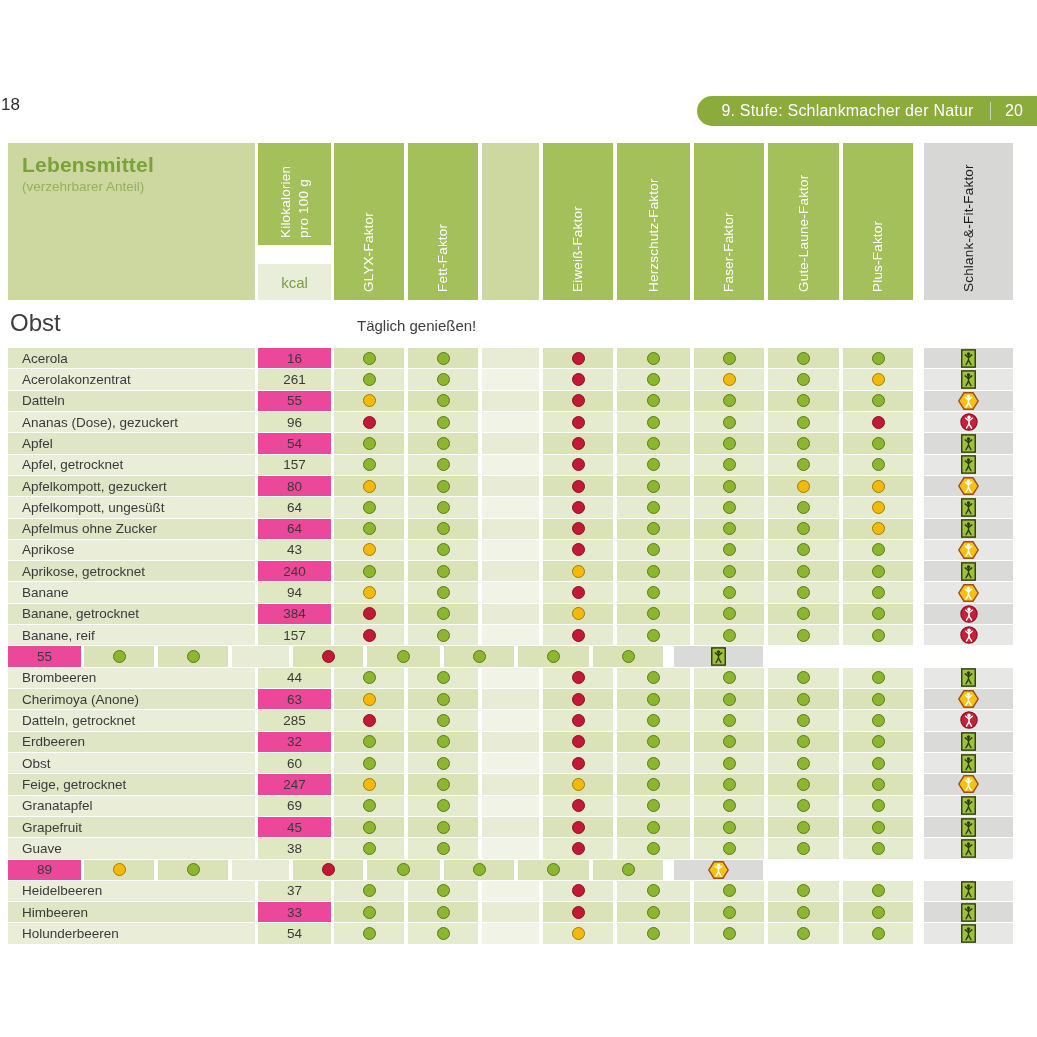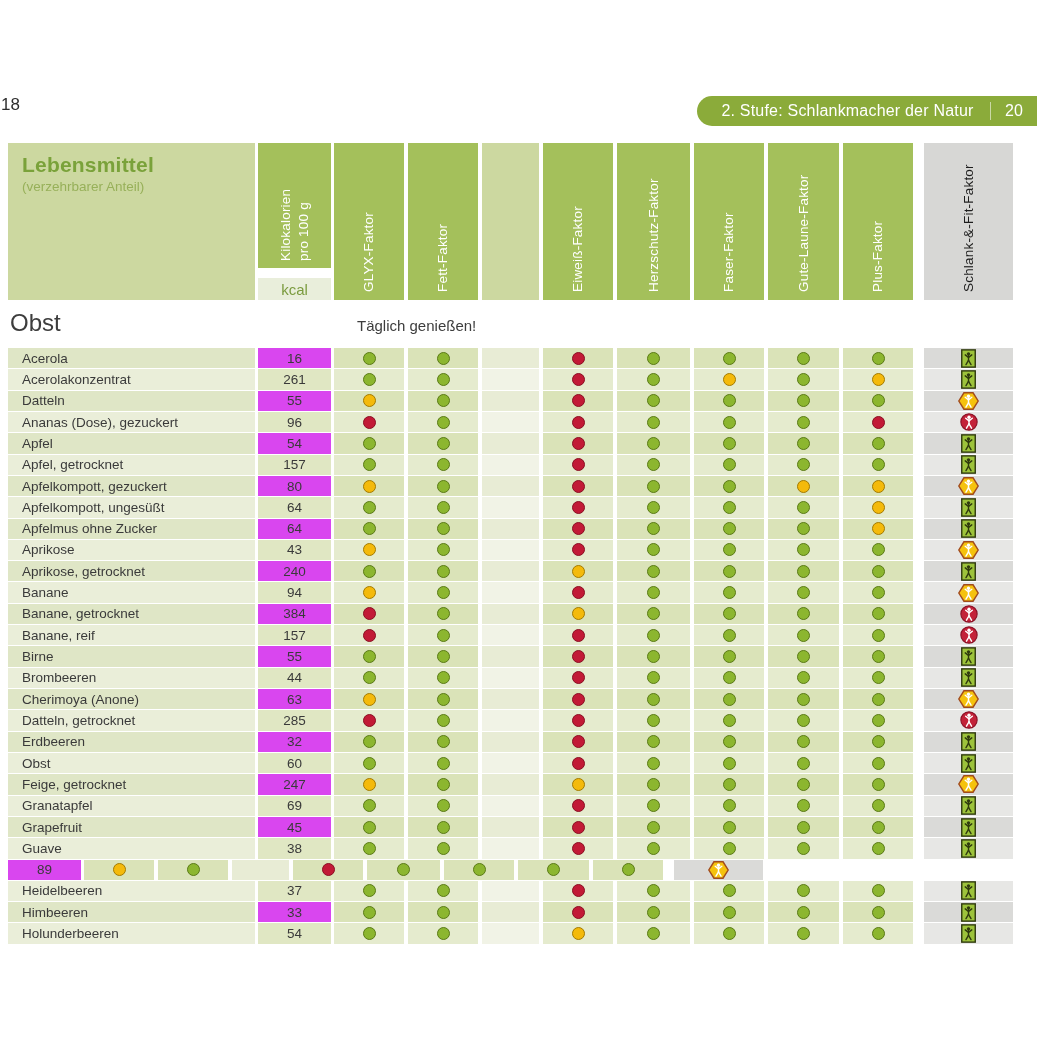--- a/index.html
+++ b/index.html
@@ -21,21 +21,21 @@
   .banner-divider { width:1px; height:18px; background:rgba(255,255,255,0.55); }
   .banner-page { width:46px; text-align:center; font-size:16px; }
 
   
   .thead { position:absolute; left:8px; top:143px; height:157px; display:flex; }
   .h-left { width:247px; margin-right:3px; background:#ccd8a0; padding:10px 0 0 14px; box-sizing:border-box; }
   .h-title { font-size:21px; font-weight:bold; color:#7aa23a; letter-spacing:0.2px; }
   .h-sub { font-size:13.5px; color:#97b059; margin-top:2px; }
   .h-kcal { width:73px; margin-right:3px; display:flex; flex-direction:column; height:100%; }
   .h-kcal-top { flex:1; background:#a4c05b; display:flex; justify-content:center; padding-bottom:7px; box-sizing:border-box; }
-  .h-kcal-band { height:22px; margin-top:10px; background:#e9eedb; display:flex; align-items:center; justify-content:center; font-size:15px; color:#7b9b3f; }
+  .h-kcal-band { height:36px; margin-top:19px; background:#e9eedb; display:flex; align-items:center; justify-content:center; font-size:15px; color:#7b9b3f; }
   .h-factors { display:contents; }
   .h-col { background:#a4c05b; display:flex; justify-content:center; padding-bottom:8px; box-sizing:border-box; margin-right:4px; height:100%; }
   .h-gap { width:57px; background:#ccd8a0; margin-right:4px; height:100%; }
   .h-fit { width:89px; background:#d7d7d5; display:flex; justify-content:center; padding-bottom:8px; box-sizing:border-box; height:100%; }
   .vlabel {
     writing-mode:vertical-rl; transform:rotate(180deg);
     font-size:13.5px; color:#fff; line-height:1.3; letter-spacing:0.2px; white-space:nowrap;
   }
   .vlabel .vline { display:block; }
   .vlabel.dark { color:#1d1d1d; }
@@ -50,21 +50,21 @@
   .trow { display:flex; height:20.32px; margin-bottom:1px; }
   .tc { display:flex; align-items:center; box-sizing:border-box; }
   .c-name { width:247px; margin-right:3px; padding-left:14px; font-size:13.5px; color:#3a3a3a; white-space:nowrap; }
   .c-kcal { width:73px; margin-right:3px; justify-content:center; font-size:13.5px; color:#3a3a3a; }
   .c-f    { justify-content:center; margin-right:4px; }
   .c-gap  { width:57px; margin-right:4px; }
   .c-fit  { width:89px; justify-content:center; }
 
   .trow.dark  .c-name { background:#dfe6c6; }
   .trow.light .c-name { background:#eaeed9; }
-  .trow.dark  .c-kcal { background:#d946ef; }
+  .trow.dark  .c-kcal { background:#ec4899; }
   .trow.light .c-kcal { background:#e0e7c3; }
   .trow.dark  .c-f    { background:#dae3b8; }
   .trow.light .c-f    { background:#e5ebce; }
   .trow.dark  .c-gap  { background:#e8ecd5; }
   .trow.light .c-gap  { background:#f1f3e6; }
   .trow.dark  .c-fit  { background:#dadad8; }
   .trow.light .c-fit  { background:#e7e7e5; }
 
   .dot { width:11px; height:11px; border-radius:50%; display:block; }
   .dot-g { background:#8cb62f; border:1px solid #5a7a16; }
@@ -74,21 +74,21 @@
   .fit-wrap { display:flex; align-items:center; justify-content:center; }
 </style>
 </head>
 <body>
 
 <div class="page">
 
   <div class="pagenum-left">18</div>
 
   <div class="banner">
-    <span class="banner-title">2. Stufe: Schlankmacher der Natur</span>
+    <span class="banner-title">9. Stufe: Schlankmacher der Natur</span>
     <span class="banner-divider"></span>
     <span class="banner-page">20</span>
   </div>
 
   <div class="thead">
     <div class="h-left">
       <div class="h-title">Lebensmittel</div>
       <div class="h-sub">(verzehrbarer Anteil)</div>
     </div>
     <div class="h-kcal">
@@ -692,21 +692,20 @@
                 <line x1="9.5" y1="8.3" x2="6" y2="5.6"></line>
                 <line x1="9.5" y1="8.3" x2="13" y2="5.6"></line>
                 <line x1="9.5" y1="11.5" x2="6.8" y2="16"></line>
                 <line x1="9.5" y1="11.5" x2="12.2" y2="16"></line>
               </g>
             </svg>
           </span>
         </div>
       </div>
       <div class="trow dark">
-        <div class="tc c-name">Birne</div>
         <div class="tc c-kcal">55</div>
         <div class="tc c-f" style="width: 70px;">
           <span class="dot dot-g"></span>
         </div>
         <div class="tc c-f" style="width: 70px;">
           <span class="dot dot-g"></span>
         </div>
         <div class="tc c-gap"></div>
         <div class="tc c-f" style="width: 70px;">
           <span class="dot dot-r"></span>

